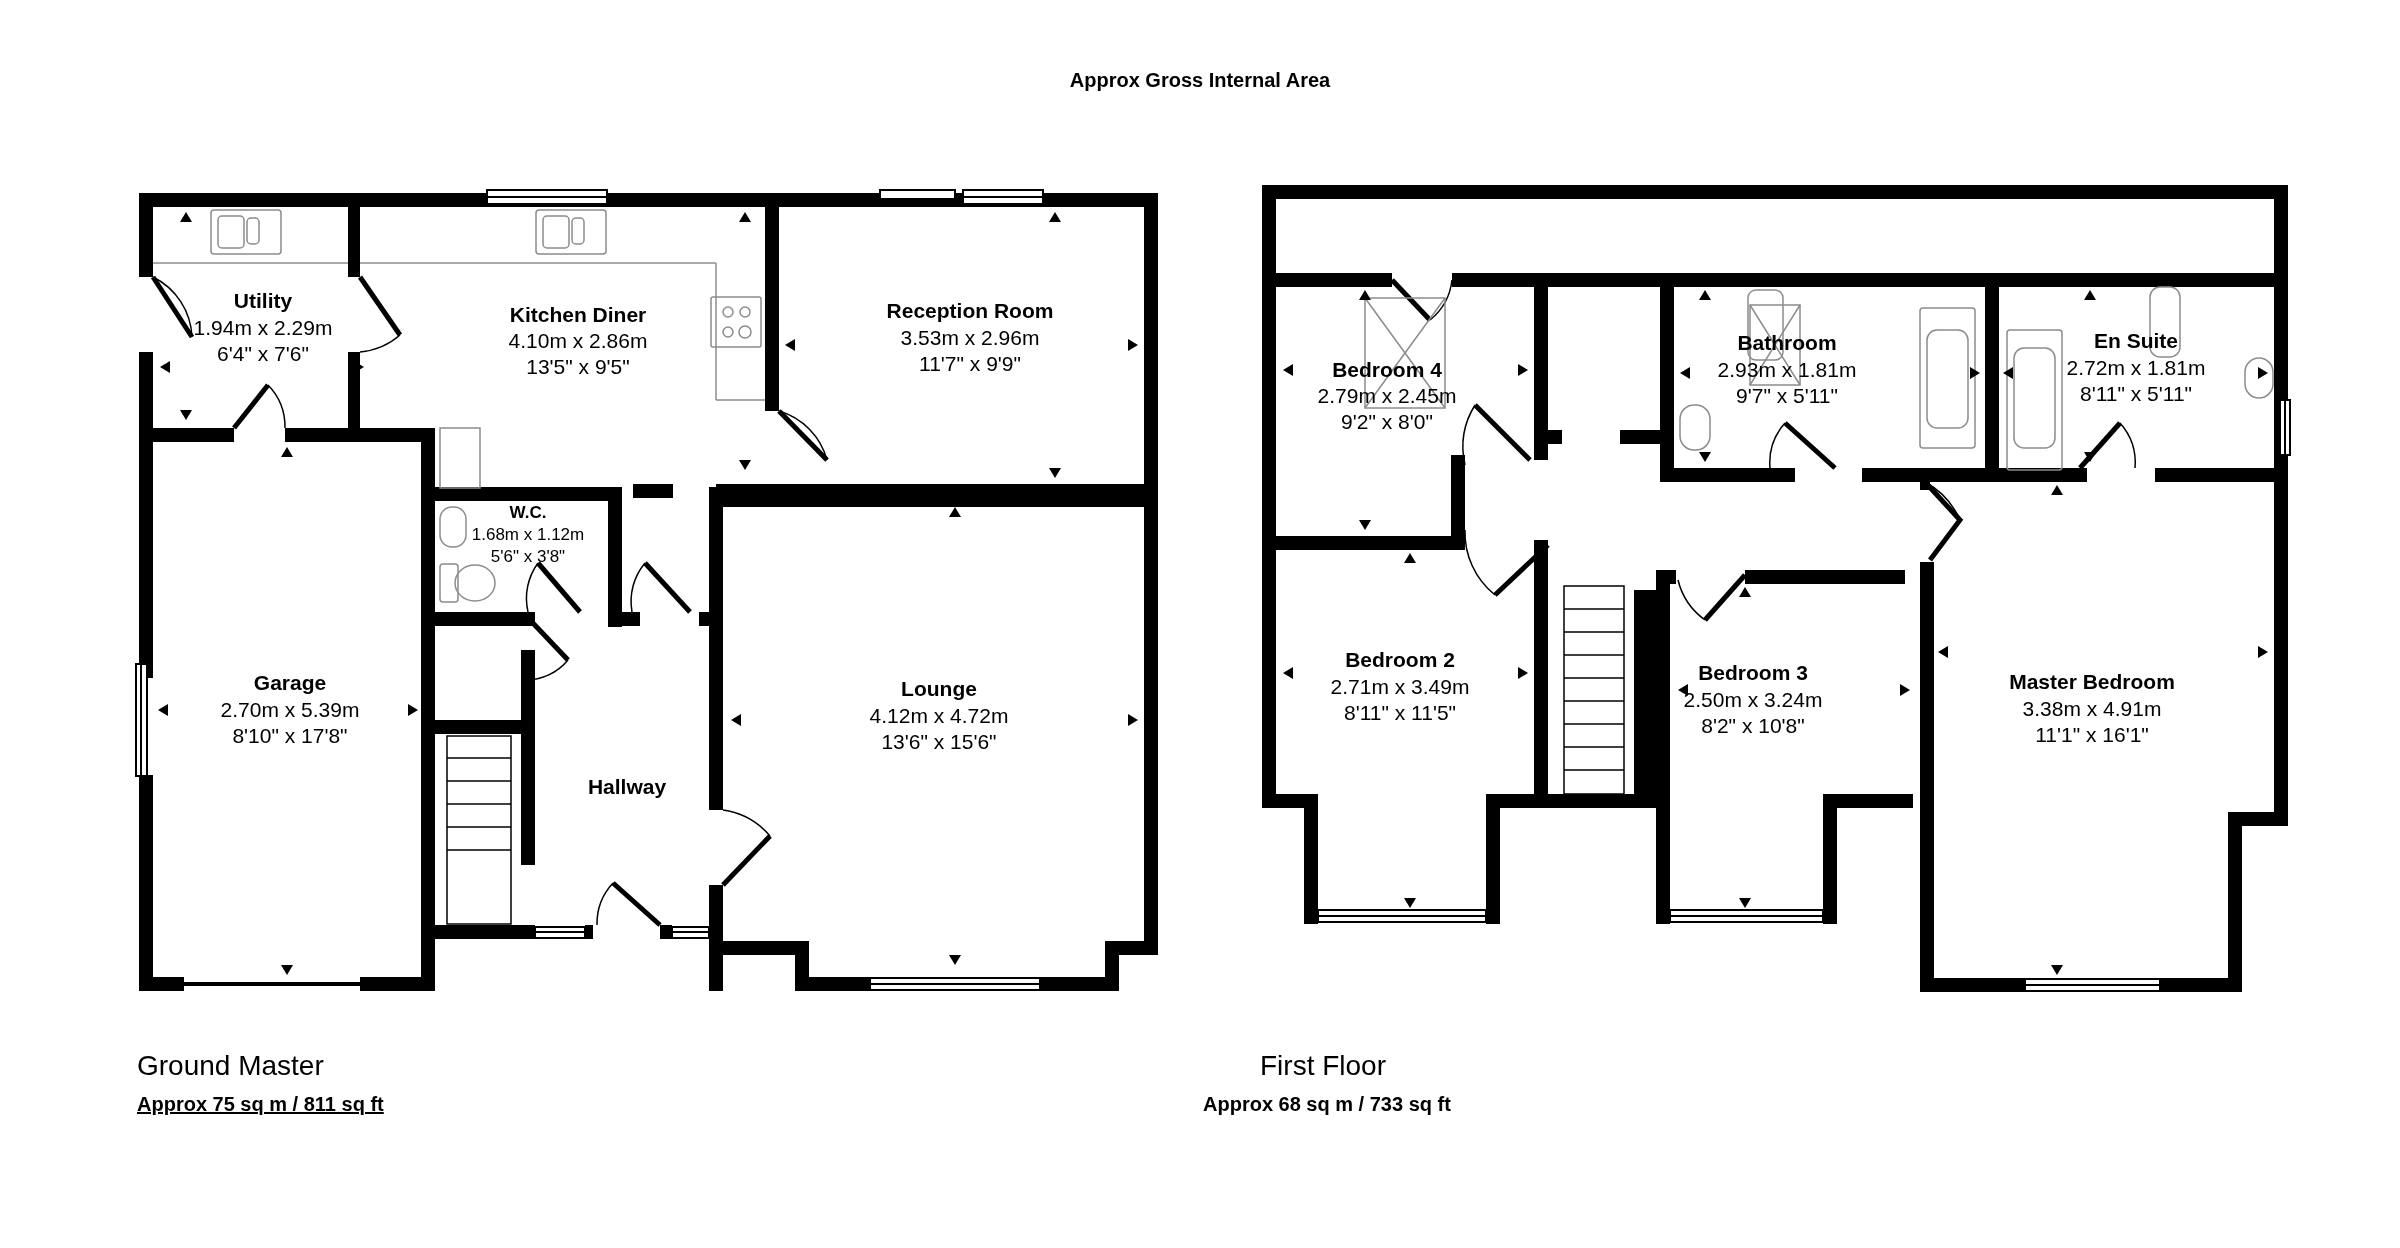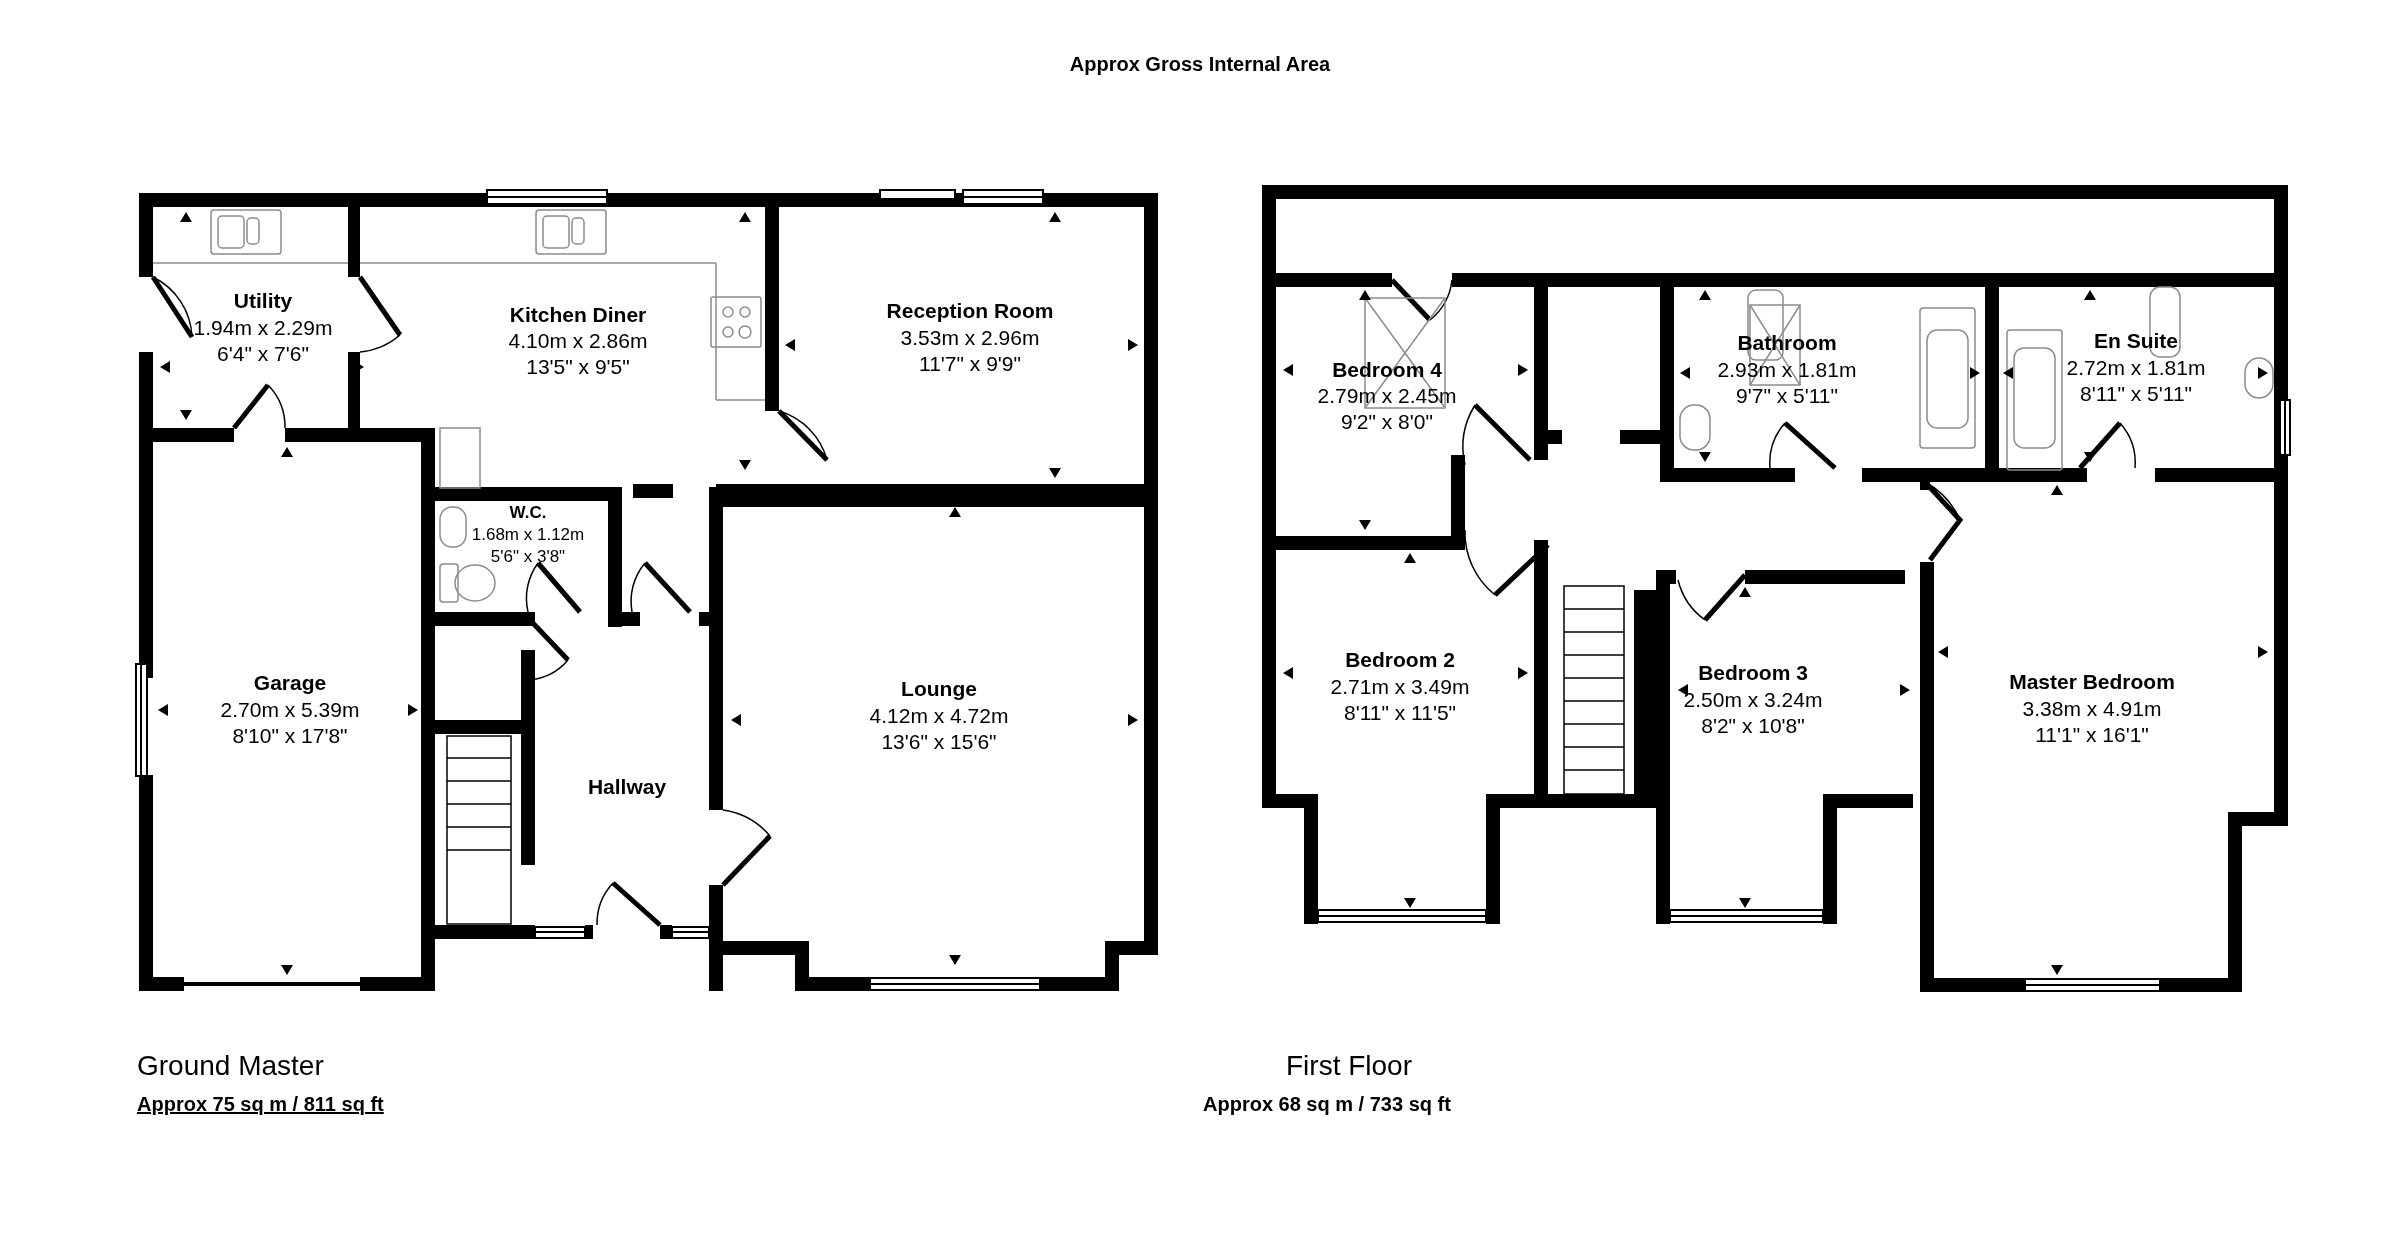--- a/index.html
+++ b/index.html
@@ -1,17 +1,17 @@
 <!DOCTYPE html>
 <html><head>
 <meta charset="utf-8">
 <style>
   html, body { margin: 0; padding: 0; background: #ffffff; }
   body { width: 2400px; height: 1248px; position: relative; overflow: hidden; font-family: "Liberation Sans", sans-serif; color: #000; }
-  .header { position: absolute; top: 52px; left: 0; width: 2400px; text-align: center; font-weight: bold; font-size: 20px; line-height: 24px; }
+  .header { position: absolute; top: 68px; left: 0; width: 2400px; text-align: center; font-weight: bold; font-size: 20px; line-height: 24px; }
   svg.plan { position: absolute; left: 0; top: 0; }
   .room-name { font-family: "Liberation Sans", sans-serif; font-weight: bold; font-size: 21px; text-anchor: middle; }
   .room-dim { font-family: "Liberation Sans", sans-serif; font-size: 21px; text-anchor: middle; }
   .room-name.small { font-size: 17px; }
   .room-dim.small { font-size: 17px; }
   .floor-label { position: absolute; font-size: 28px; }
   .floor-area { position: absolute; font-size: 20px; font-weight: bold; }
   .disclaimer { position: absolute; top: 1162px; left: 560px; width: 1280px; text-align: center; font-size: 17px; line-height: 21px; }
 </style>
 </head>
@@ -364,17 +364,17 @@
   </g>
   <g>
     <text class="room-name" x="2092" y="689">Master Bedroom</text>
     <text class="room-dim" x="2092" y="716">3.38m x 4.91m</text>
     <text class="room-dim" x="2092" y="742">11'1" x 16'1"</text>
   </g>
 </svg>
 
 <div class="floor-label" style="left:137px; top:1050px;">Ground Master</div>
 <div class="floor-area" style="left:137px; top:1093px;text-decoration:underline;">Approx 75 sq m / 811 sq ft</div>
-<div class="floor-label" style="left:1260px; top:1050px;margin-left:26px;">First Floor</div>
+<div class="floor-label" style="left:1260px; top:1050px;">First Floor</div>
 <div class="floor-area" style="left:1203px; top:1093px;">Approx 68 sq m / 733 sq ft</div>
 
 <div class="disclaimer">
 </div>
 
 </body></html>

